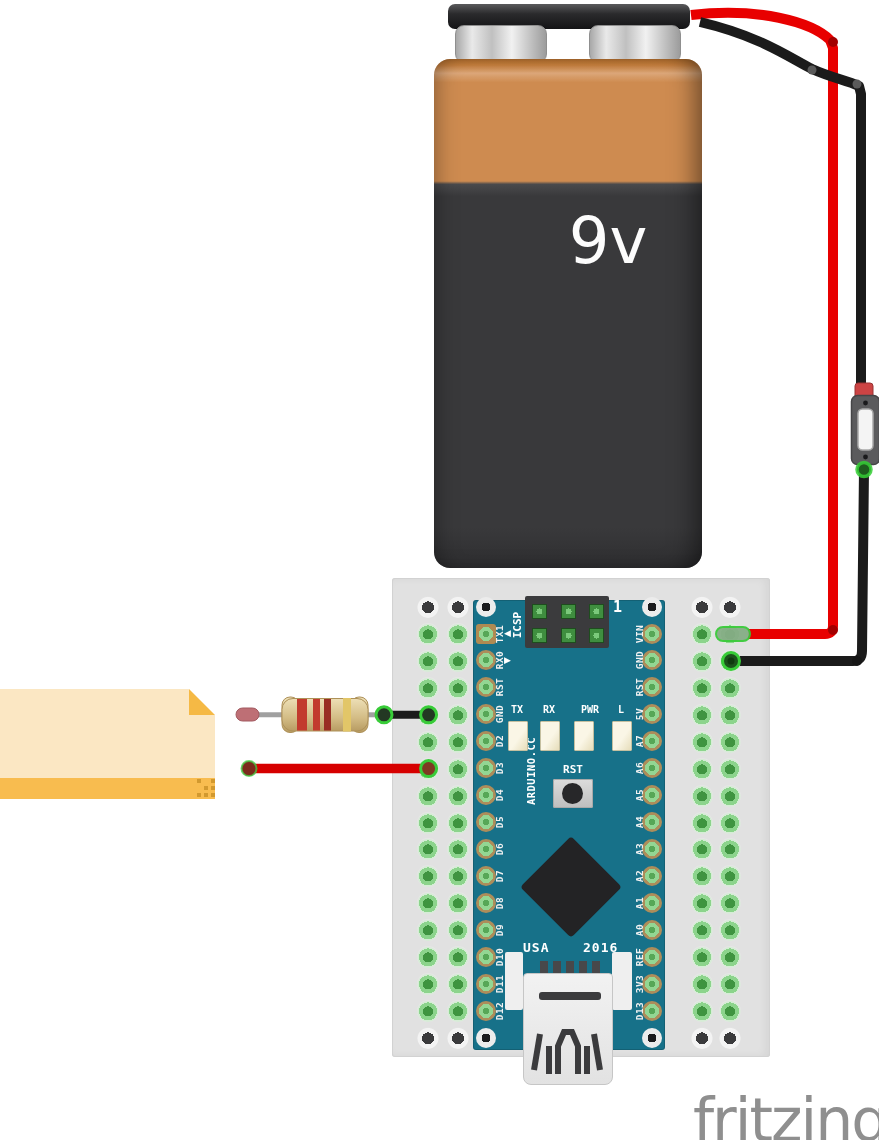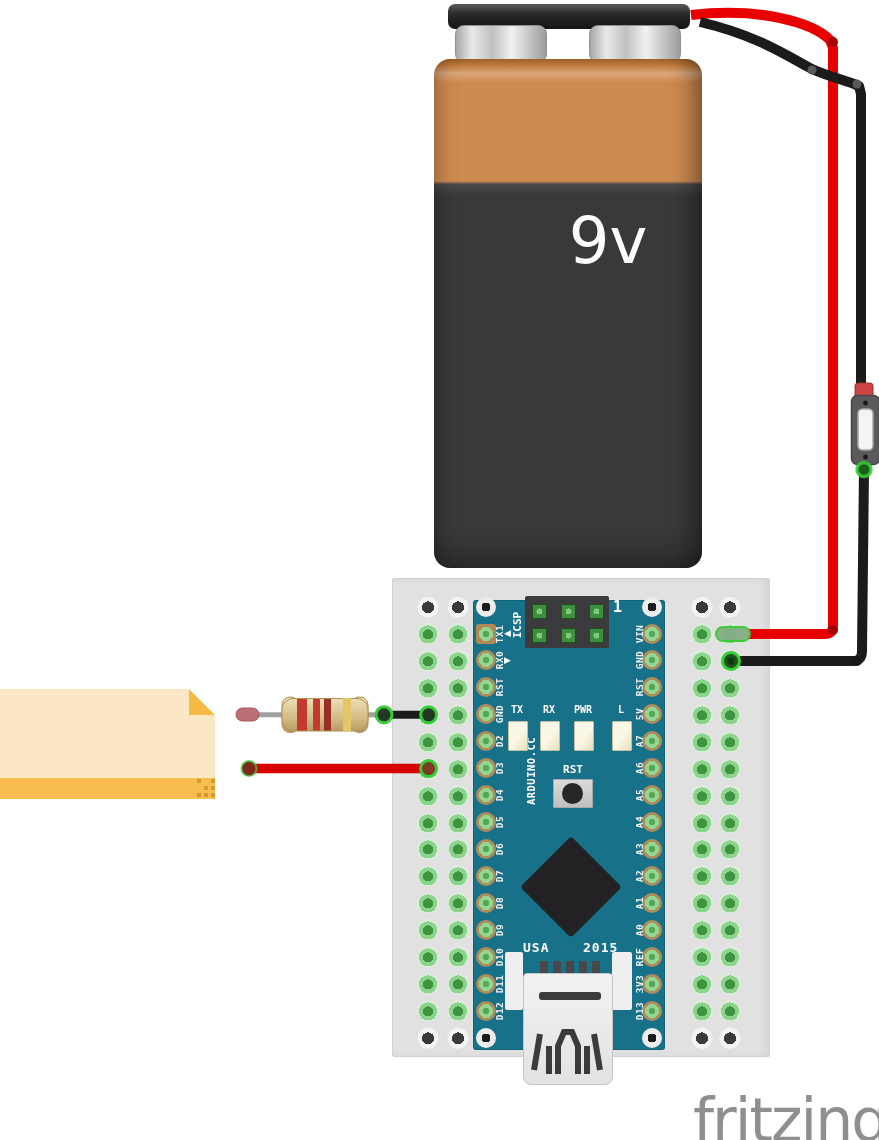--- a/index.html
+++ b/index.html
@@ -179,21 +179,21 @@
     <div class="vtext icsp-label">ICSP</div>
     <div class="pin1">1</div>
     <div class="tri" style="left:31px;top:29px;">◀</div>
     <div class="tri" style="left:31px;top:56px;">▶</div>
     <div class="vtext brandv">ARDUINO.CC</div>
     <div class="rst-label">RST</div>
     <div class="rst-btn"></div>
     <div class="rst-dot"></div>
     <div class="chip"></div>
     <div class="usa" style="left:50px;">USA</div>
-    <div class="usa" style="left:110px;">2015</div>
+    <div class="usa" style="left:110px;">2016</div>
   <div class="pad sq" style="left: 3px; top: 23.5px;"></div>
       <div class="pinlab" style="left: 11px; top: 28.5px;">TX1</div>
       <div class="pad" style="left: 3px; top: 50.44px;"></div>
       <div class="pinlab" style="left: 11px; top: 55.44px;">RX0</div>
       <div class="pad" style="left: 3px; top: 77.38px;"></div>
       <div class="pinlab" style="left: 11px; top: 82.38px;">RST</div>
       <div class="pad" style="left: 3px; top: 104.32px;"></div>
       <div class="pinlab" style="left: 11px; top: 109.32px;">GND</div>
       <div class="pad" style="left: 3px; top: 131.26px;"></div>
       <div class="pinlab" style="left: 11px; top: 136.26px;">D2</div>
@@ -248,21 +248,21 @@
       <div class="pad" style="left: 169px; top: 400.66px;"></div>
       <div class="pinlab" style="left: 151px; top: 405.66px;">D13</div>
       <div class="mount" style="left: 3px; top: -3px;"></div>
       <div class="mount" style="left: 169px; top: -3px;"></div>
       <div class="mount" style="left: 3px; top: 428px;"></div>
       <div class="mount" style="left: 169px; top: 428px;"></div>
       <div class="ledlab" style="left: 28px; top: 104px;">TX</div>
       <div class="led" style="left: 35px; top: 121px;"></div>
       <div class="ledlab" style="left: 60px; top: 104px;">RX</div>
       <div class="led" style="left: 67px; top: 121px;"></div>
-      <div class="ledlab" style="left: 94px; top: 104px;">PWR</div>
+      <div class="ledlab" style="left: 94px; top: 104px; text-align: right;">PWR</div>
       <div class="led" style="left: 101px; top: 121px;"></div>
       <div class="ledlab" style="left: 132px; top: 104px;">L</div>
       <div class="led" style="left: 139px; top: 121px;"></div>
     </div>
 
   <div class="usb-panel" style="left:505px;width:18px;"></div>
   <div class="usb-panel" style="left:612px;width:20px;"></div>
   <div class="usb-teeth"></div>
   <div class="usb-body">
     <div class="usb-bar"></div>

